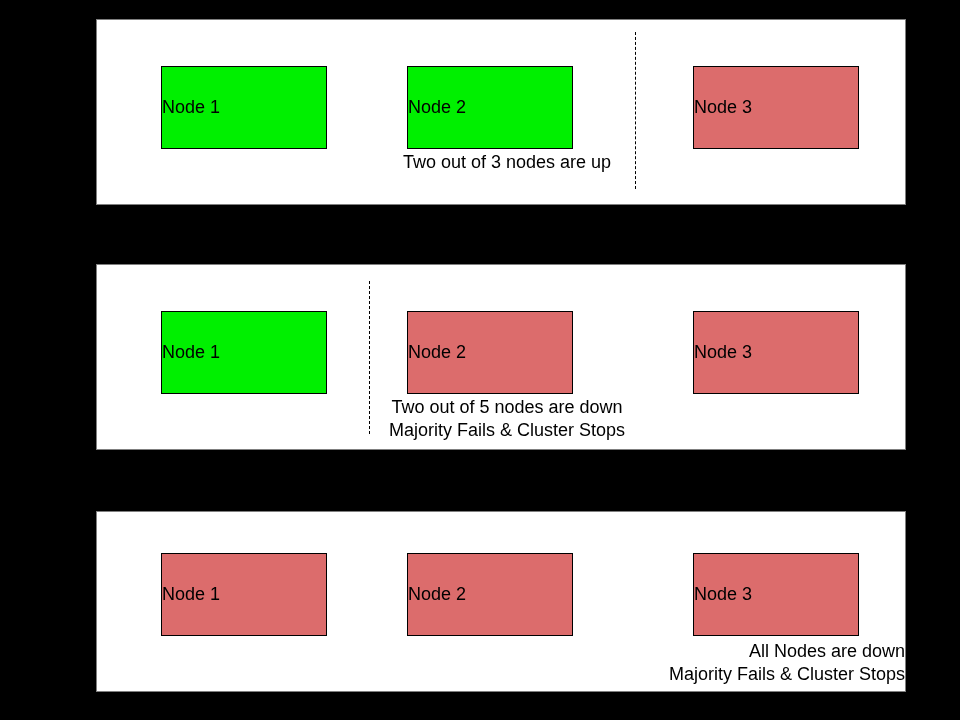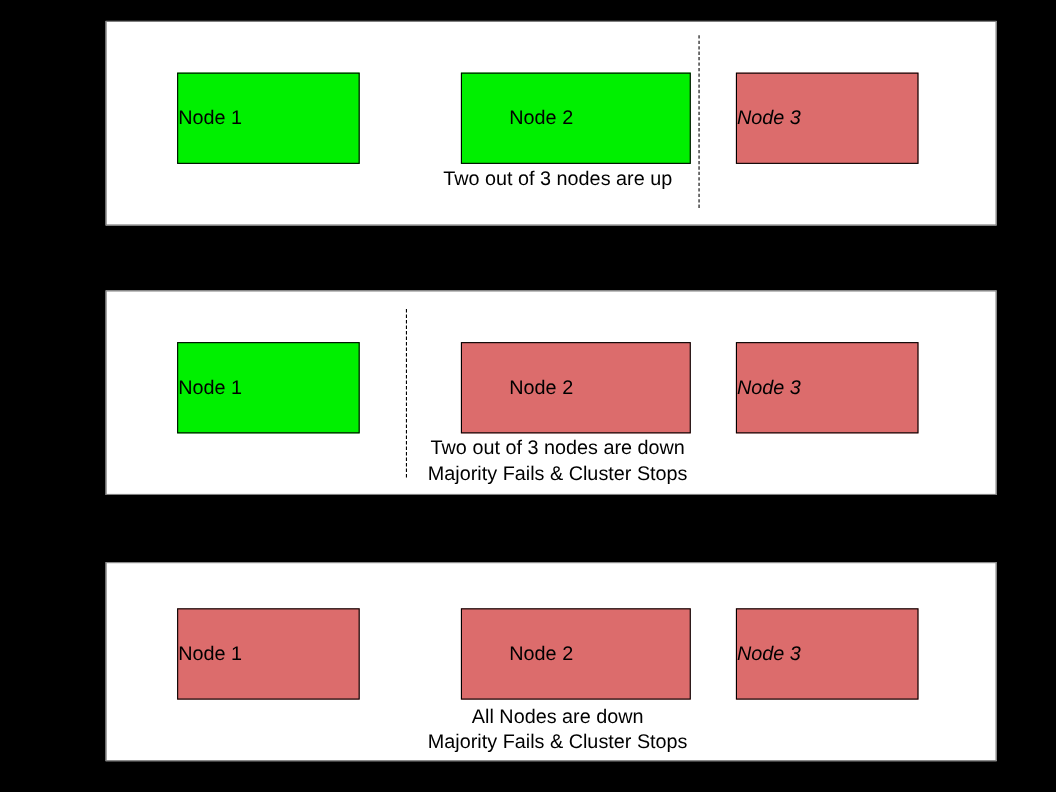--- a/index.html
+++ b/index.html
@@ -38,36 +38,36 @@
     height: 81px;
     border: 1px solid var(--node-border);
     display: flex;
     align-items: center;
     font-size: 18px;
     color: var(--text);
     margin-top: 10px;
   }
   .p3 .node { top: 31px; }
   .node.c1 { left: 64px; }
-  .node.c2 { left: 322px; padding-left: 43px; }
-  .node.c3 { left: 572px; font-style: italic; }
+  .node.c2 { left: 310px; }
+  .node.c3 { left: 596px; }
   .node[data-status="up"]   { background: var(--node-up); }
   .node[data-status="down"] { background: var(--node-down); }
 
   .caption {
     position: absolute;
     top: 131px;
     left: 12px;
     right: 0;
     text-align: center;
     font-size: 18px;
     line-height: 23px;
     color: var(--text);
   }
-  .p3 .caption { top: 128px; }
+  .p3 .caption { top: 128px; text-align: right; }
 
   .divider {
     position: absolute;
     width: 0;
     border-left: 1px dashed #000000;
   }
   .p1 .divider { left: 538px; top: 12px; height: 157px; }
   .p2 .divider { left: 272px; top: 16px; height: 153px; }
 </style>
 </head>
@@ -94,21 +94,21 @@
     <span>Node 1</span>
   </div>
   <div class="node c2" data-status="down">
     <span>Node 2</span>
   </div>
   <div class="node c3" data-status="down">
     <span>Node 3</span>
   </div>
   <div class="divider"></div>
   <div class="caption">
-    <div>Two out of 3 nodes are down</div>
+    <div>Two out of 5 nodes are down</div>
     <div>Majority Fails &amp; Cluster Stops</div>
   </div>
 </div>
 
 <div class="panel p3">
   <div class="node c1" data-status="down">
     <span>Node 1</span>
   </div>
   <div class="node c2" data-status="down">
     <span>Node 2</span>

